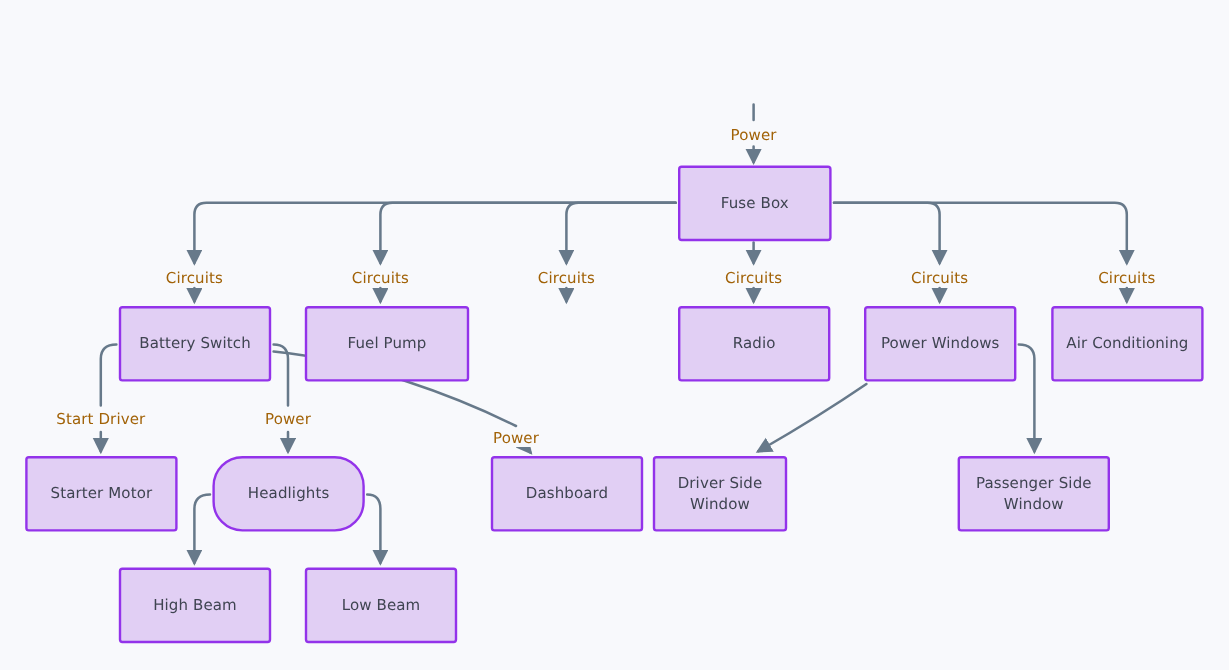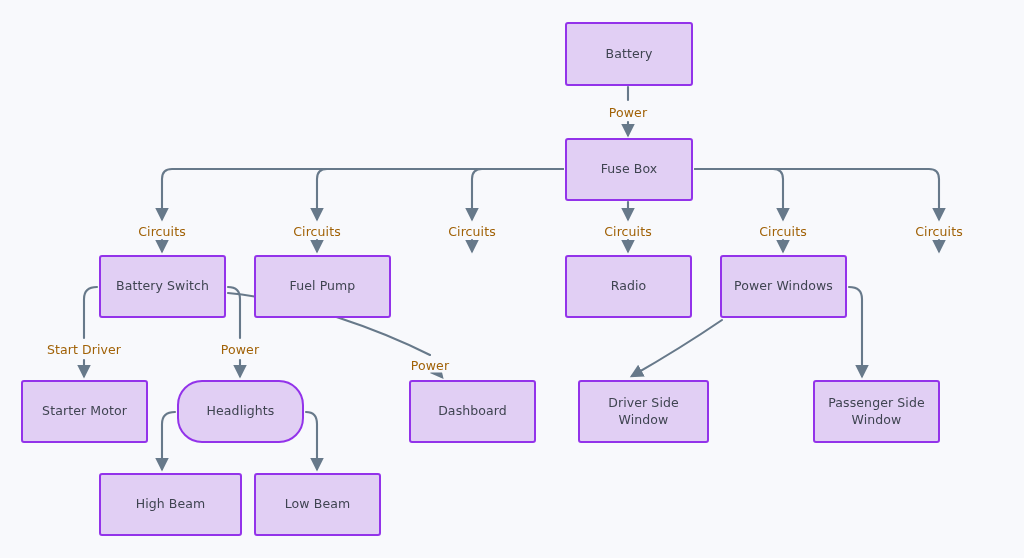--- a/index.html
+++ b/index.html
@@ -93,54 +93,54 @@
       <path d="M175,412 Q162,412 162,424 L162,469" marker-end="url(#arrow)"></path>
 
       <path d="M306,412 Q317,412 317,424 L317,469" marker-end="url(#arrow)"></path>
 
       <path d="M722,320 C700,335 660,360 632,376" marker-end="url(#arrow)"></path>
 
       <path d="M849,287 Q862,287 862,299 L862,376" marker-end="url(#arrow)"></path>
     </g>
   </svg>
 
-  <div class="node" style="left:565px;top:22px;width:128px;height:64px;">
-    <span>Battery</span>
-  </div>
   <div class="node" style="left:565px;top:138px;width:128px;height:63px;">
     <span>Fuse Box</span>
   </div>
   <div class="node" style="left:99px;top:255px;width:127px;height:63px;">
     <span>Battery Switch</span>
   </div>
   <div class="node" style="left:254px;top:255px;width:137px;height:63px;">
     <span>Fuel Pump</span>
   </div>
   <div class="node" style="left:720px;top:255px;width:127px;height:63px;">
     <span>Power Windows</span>
   </div>
   <div class="node" style="left:565px;top:255px;width:127px;height:63px;">
     <span>Radio</span>
   </div>
+  <div class="node" style="left:876px;top:255px;width:127px;height:63px;">
+    <span>Air Conditioning</span>
+  </div>
   <div class="node" style="left:21px;top:380px;width:127px;height:63px;">
     <span>Starter Motor</span>
   </div>
   <div class="node" style="left:177px;top:380px;width:127px;height:63px;border-radius:25px;">
     <span>Headlights</span>
   </div>
   <div class="node" style="left:409px;top:380px;width:127px;height:63px;">
     <span>Dashboard</span>
   </div>
-  <div class="node" style="left:578px;top:380px;width:131px;height:63px;">
+  <div class="node" style="left:544px;top:380px;width:112px;height:63px;">
     <span>Driver Side Window</span>
   </div>
-  <div class="node" style="left:798px;top:380px;width:127px;height:63px;margin-left:15px;">
+  <div class="node" style="left:798px;top:380px;width:127px;height:63px;">
     <span>Passenger Side Window</span>
   </div>
-  <div class="node" style="left:99px;top:473px;width:143px;height:63px;">
+  <div class="node" style="left:99px;top:473px;width:127px;height:63px;">
     <span>High Beam</span>
   </div>
   <div class="node" style="left:254px;top:473px;width:127px;height:63px;">
     <span>Low Beam</span>
   </div>
 
   <div class="edge-label" style="left:628px;top:112px;">Power</div>
   <div class="edge-label" style="left:162px;top:231px;">Circuits</div>
   <div class="edge-label" style="left:317px;top:231px;">Circuits</div>
   <div class="edge-label" style="left:472px;top:231px;">Circuits</div>

